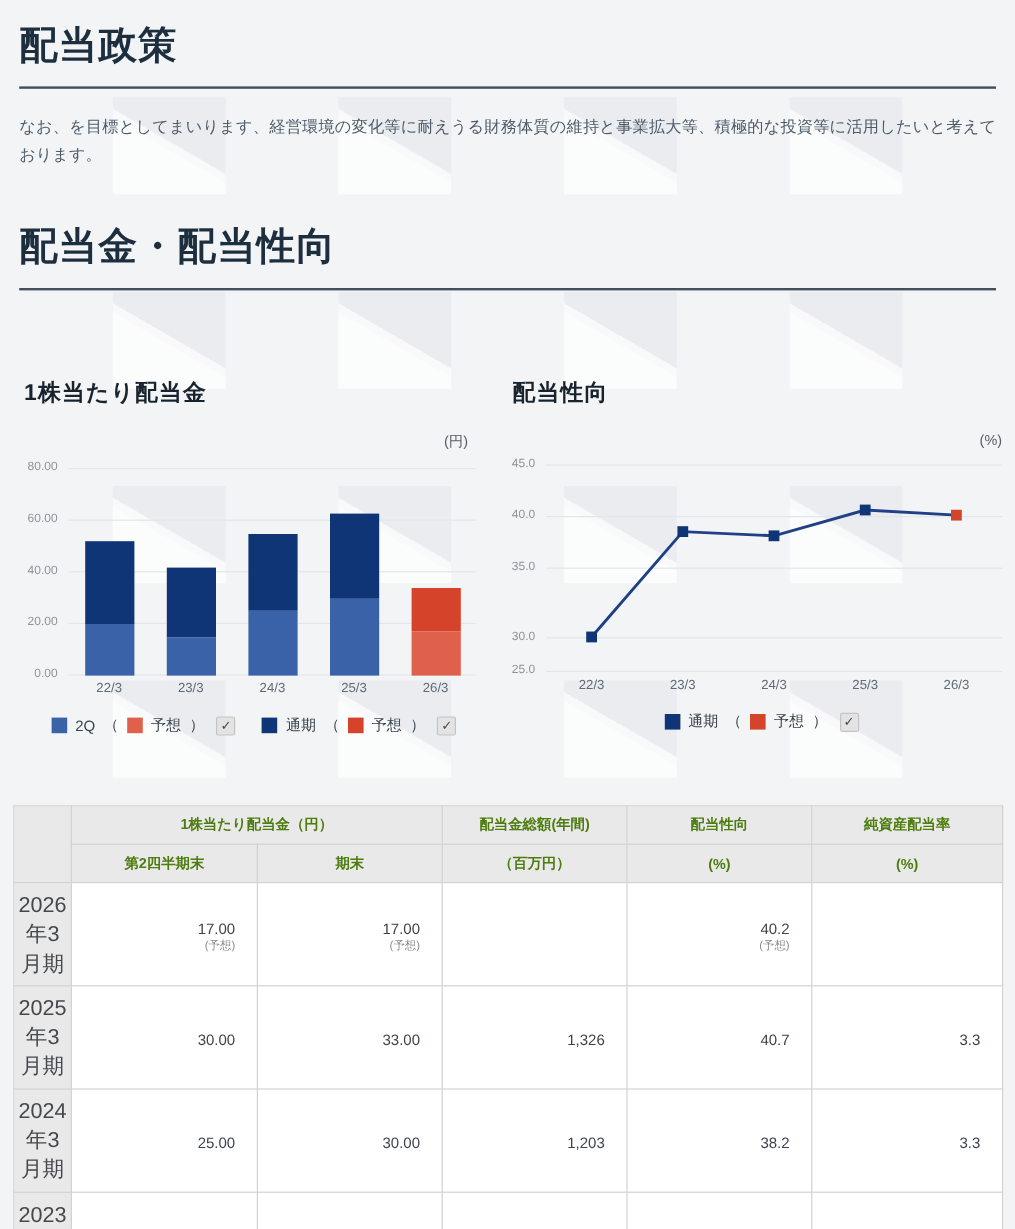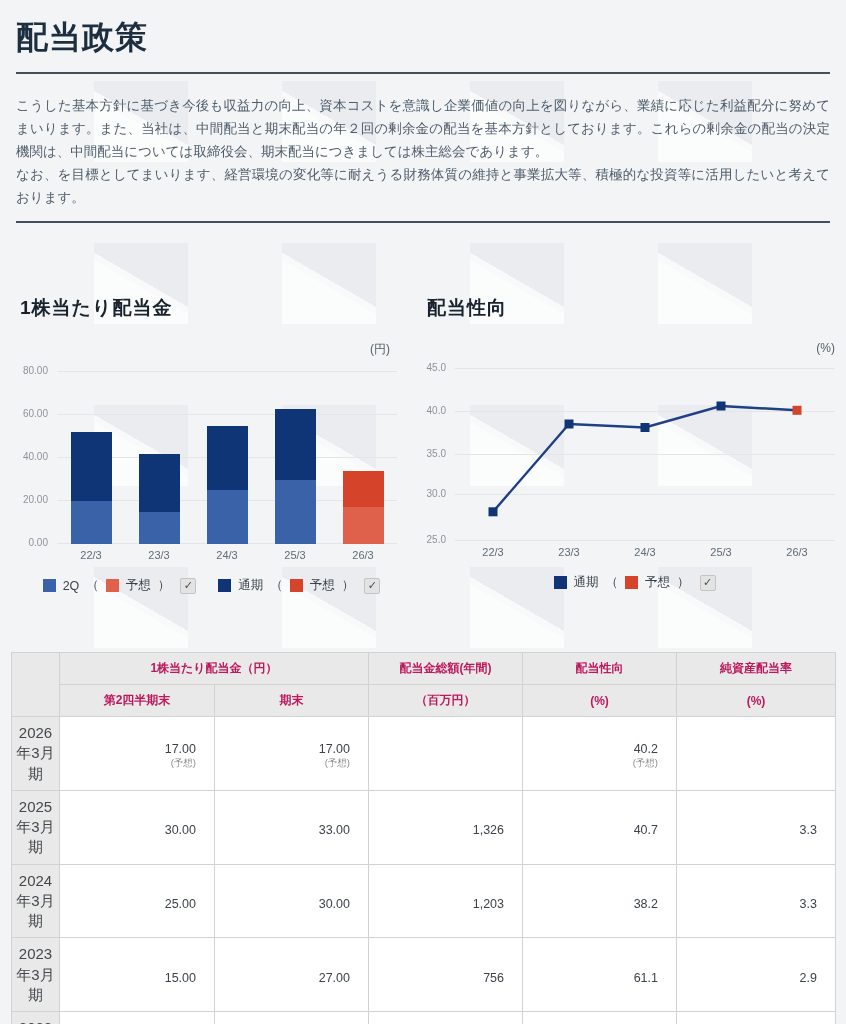--- a/index.html
+++ b/index.html
@@ -51,44 +51,44 @@
   .sw.blue { background:#3a62a9; } .sw.navy { background:#0f3577; }
   .sw.lred { background:#e0614b; } .sw.red { background:#d5432a; }
   .chk { display:inline-flex; width:16px; height:16px; background:#e3e3e3; border:1px solid #c4c4c4;
          border-radius:2px; align-items:center; justify-content:center; font-size:11px; color:#4a4a4a;
          cursor:pointer; margin-left:3px; }
   .lg-gap { width:8px; }
 
   table.div-table { border-collapse:collapse; table-layout:fixed; width:824px; margin:58px 11px 0;
                     background:#fff; font-size:12px; color:#3c434a; }
   table.div-table th, table.div-table td { border:1px solid #d2d2d2; }
-  table.div-table thead th { background:#e9e9e9; font-weight:bold; color:#be185d;
+  table.div-table thead th { background:#e9e9e9; font-weight:bold; color:#4d7c0f;
                              text-align:center; padding:7px 2px; font-size:12px; }
   th.corner { background:#e9e9e9; }
   td.num { text-align:right; padding:9px 18px 3px 2px; background:#fff; vertical-align:middle; }
   td.num .val { display:block; font-size:12.5px; }
   td.num .note { display:block; font-size:9.5px; color:#8a8a8a; margin-top:1px; }
   th.year { background:#e9e9e9; font-weight:normal; color:#44484d; text-align:center;
-            padding:6px 2px; line-height:1.35; font-size:15px; }
+            padding:6px 2px; line-height:1.35; font-size:18px; }
 </style>
 </head>
 <body>
 
 <div class="page">
 
   <section>
     <h1 class="sec-title t1">配当政策</h1>
     <hr class="rule">
     <div class="paras">
-      <p>こうした基本方針に基づき今後も収益力の向上、資本コストを意識し企業価値の向上を図りながら、業績に応じた利益配分に努めてまいります。また、当社は、中間配当と期末配当の年２回の剰余金の配当を基本方針としております。これらの剰余金の配当の決定機関は、中間配当については取締役会、期末配当につきましては株主総会であります。</p>
       <p>なお、を目標としてまいります、経営環境の変化等に耐えうる財務体質の維持と事業拡大等、積極的な投資等に活用したいと考えております。</p>
     </div>
   </section>
 
   <section>
+    <h1 class="sec-title t2">配当金・配当性向</h1>
     <hr class="rule">
 
     <div class="charts-row">
 
       <div class="chart-card left">
         <h2 class="chart-title">1株当たり配当金</h2>
         <div class="unit">(円)</div>
         <div class="plot" id="bar-plot">
             <div class="gl" style="bottom: 0px; margin-top: 45px;">
               <span class="ytick">0.00</span>
@@ -164,21 +164,21 @@
         </div>
       </div>
 
       <div class="chart-card right">
         <h2 class="chart-title">配当性向</h2>
         <div class="unit">(%)</div>
         <div class="plot" id="line-plot">
             <div class="gl" style="bottom: 0px;">
               <span class="ytick">25.0</span>
             </div>
-            <div class="gl" style="bottom: 46px;">
+            <div class="gl" style="bottom: 28px;">
               <span class="ytick">30.0</span>
             </div>
             <div class="gl" style="bottom: 86px;">
               <span class="ytick">35.0</span>
             </div>
             <div class="gl" style="bottom: 129px;">
               <span class="ytick">40.0</span>
             </div>
             <div class="gl" style="bottom: 172px;">
               <span class="ytick">45.0</span>

